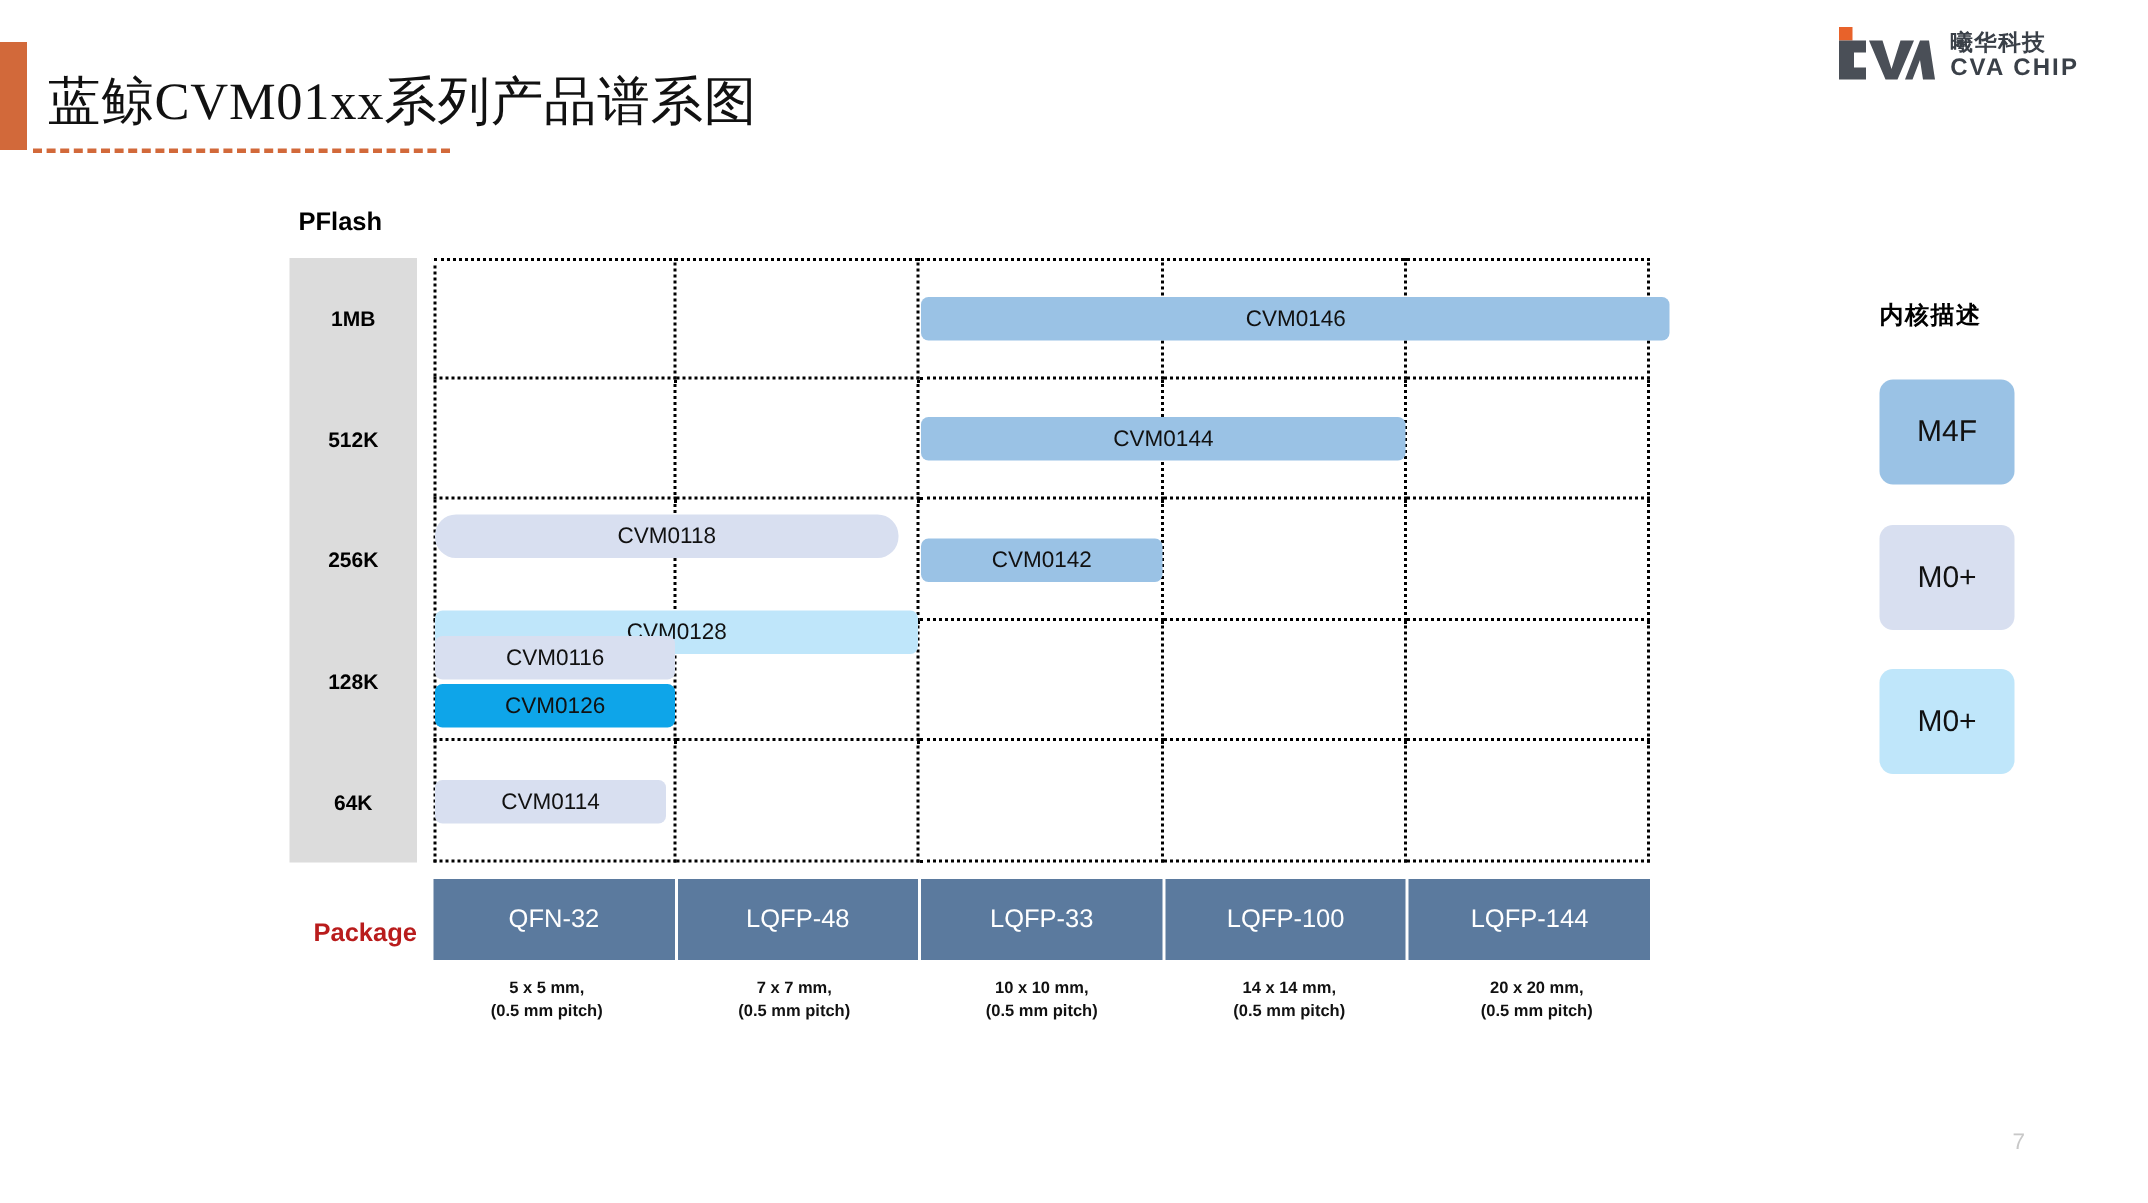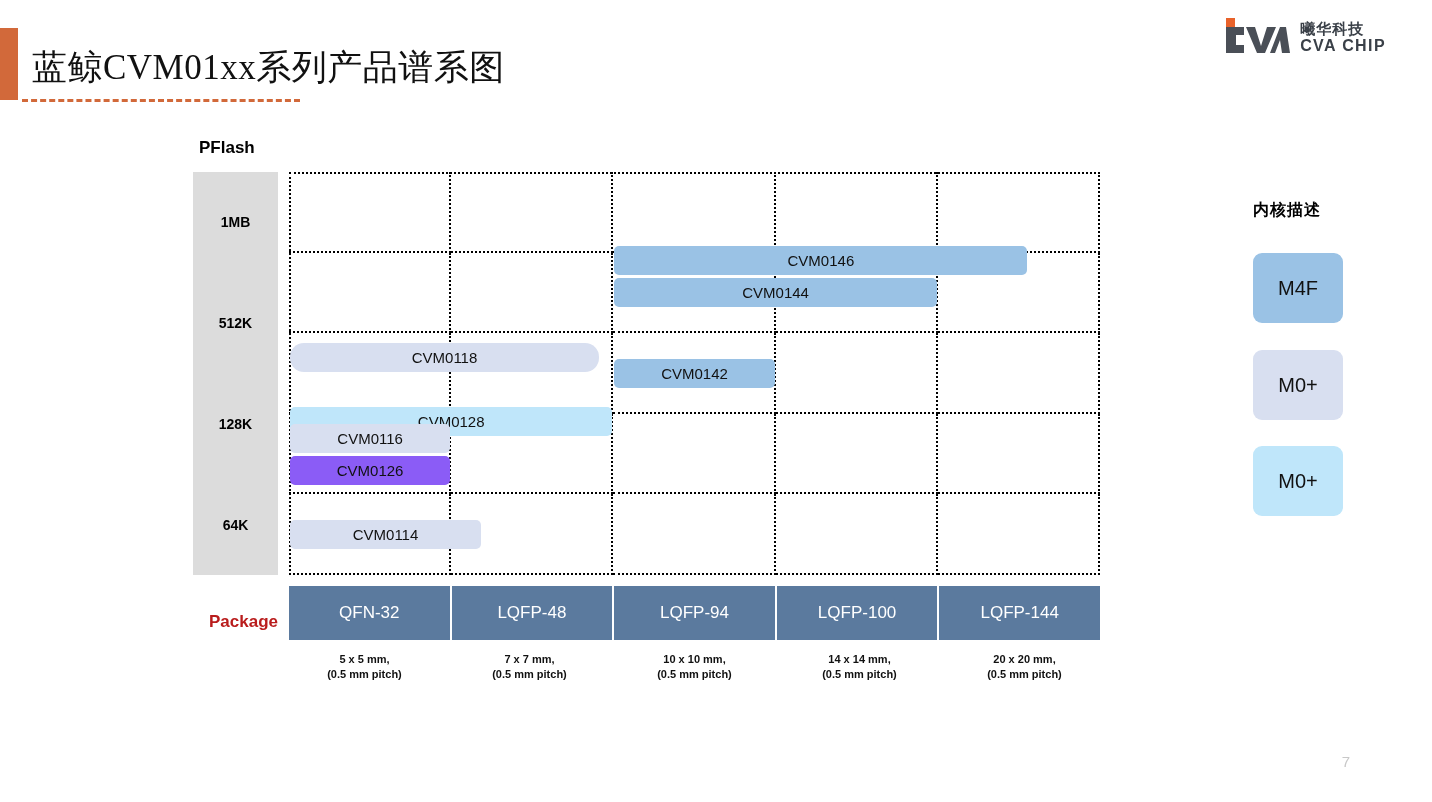--- a/index.html
+++ b/index.html
@@ -238,20 +238,21 @@
   <div class="logo-text">
     <span class="logo-cn">曦华科技</span>
     <span class="logo-en">CVA CHIP</span>
   </div>
 </div>
 
 <div class="pflash-label">PFlash</div>
 <div class="pflash-axis" id="pflash-axis">
     <div class="tick">1MB</div>
     <div class="tick">512K</div>
+    <div class="tick">256K</div>
     <div class="tick">128K</div>
     <div class="tick">64K</div>
   </div>
 
 <div class="grid" id="matrix-grid">
   <div class="grid-outline"></div>
 <div class="grid-cell" style="left: 0px; top: 0px; width: 162.2px; height: 80.6px;"></div>
     <div class="grid-cell" style="left: 162.2px; top: 0px; width: 162.2px; height: 80.6px;"></div>
     <div class="grid-cell" style="left: 324.4px; top: 0px; width: 162.2px; height: 80.6px;"></div>
     <div class="grid-cell" style="left: 486.6px; top: 0px; width: 162.2px; height: 80.6px;"></div>
@@ -269,35 +270,35 @@
     <div class="grid-cell" style="left: 0px; top: 241.8px; width: 162.2px; height: 80.6px;"></div>
     <div class="grid-cell" style="left: 162.2px; top: 241.8px; width: 162.2px; height: 80.6px;"></div>
     <div class="grid-cell" style="left: 324.4px; top: 241.8px; width: 162.2px; height: 80.6px;"></div>
     <div class="grid-cell" style="left: 486.6px; top: 241.8px; width: 162.2px; height: 80.6px;"></div>
     <div class="grid-cell" style="left: 648.8px; top: 241.8px; width: 162.2px; height: 80.6px;"></div>
     <div class="grid-cell" style="left: 0px; top: 322.4px; width: 162.2px; height: 80.6px;"></div>
     <div class="grid-cell" style="left: 162.2px; top: 322.4px; width: 162.2px; height: 80.6px;"></div>
     <div class="grid-cell" style="left: 324.4px; top: 322.4px; width: 162.2px; height: 80.6px;"></div>
     <div class="grid-cell" style="left: 486.6px; top: 322.4px; width: 162.2px; height: 80.6px;"></div>
     <div class="grid-cell" style="left: 648.8px; top: 322.4px; width: 162.2px; height: 80.6px;"></div>
-    <div class="bar" style="left: 325.4px; width: 413px; top: 25.8px; background: rgb(154, 194, 229); margin-top: 48px;">CVM0146</div>
+    <div class="bar" style="left: 325.4px; width: 499px; top: 25.8px; background: rgb(154, 194, 229);">CVM0146</div>
     <div class="bar" style="left: 325.4px; width: 322.4px; top: 106.4px; background: rgb(154, 194, 229);">CVM0144</div>
     <div class="bar" style="left: 1px; width: 309px; top: 171px; background: rgb(216, 223, 240); border-radius: 14px;">CVM0118</div>
     <div class="bar" style="left: 1px; width: 322.4px; top: 203px; background: rgb(191, 230, 250); margin-top: 32px;">CVM0128</div>
     <div class="bar" style="left: 325.4px; width: 160.2px; top: 187px; background: rgb(154, 194, 229);">CVM0142</div>
     <div class="bar" style="left: 1px; width: 160.2px; top: 251.6px; background: rgb(216, 223, 240);">CVM0116</div>
-    <div class="bar" style="left: 1px; width: 160.2px; top: 283.6px; background: #8b5cf6;">CVM0126</div>
-    <div class="bar" style="left: 1px; width: 191px; top: 348.2px; background: rgb(216, 223, 240);">CVM0114</div>
+    <div class="bar" style="left: 1px; width: 160.2px; top: 283.6px; background: #0ea5e9;">CVM0126</div>
+    <div class="bar" style="left: 1px; width: 154px; top: 348.2px; background: rgb(216, 223, 240);">CVM0114</div>
   </div>
 
 <div class="pkg-label">Package</div>
 <div class="pkg-row" id="pkg-row">
     <div class="pkg-cell">QFN-32</div>
     <div class="pkg-cell">LQFP-48</div>
-    <div class="pkg-cell">LQFP-94</div>
+    <div class="pkg-cell">LQFP-33</div>
     <div class="pkg-cell">LQFP-100</div>
     <div class="pkg-cell">LQFP-144</div>
   </div>
 <div class="pkg-dims-row" id="pkg-dims-row">
     <div class="pkg-dim">5 x 5 mm,<br>(0.5 mm pitch)</div>
     <div class="pkg-dim">7 x 7 mm,<br>(0.5 mm pitch)</div>
     <div class="pkg-dim">10 x 10 mm,<br>(0.5 mm pitch)</div>
     <div class="pkg-dim">14 x 14 mm,<br>(0.5 mm pitch)</div>
     <div class="pkg-dim">20 x 20 mm,<br>(0.5 mm pitch)</div>
   </div>

